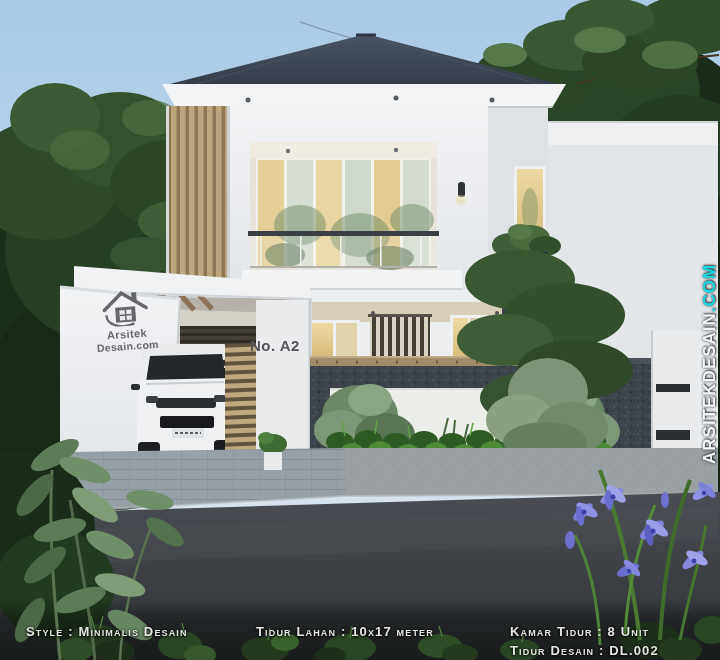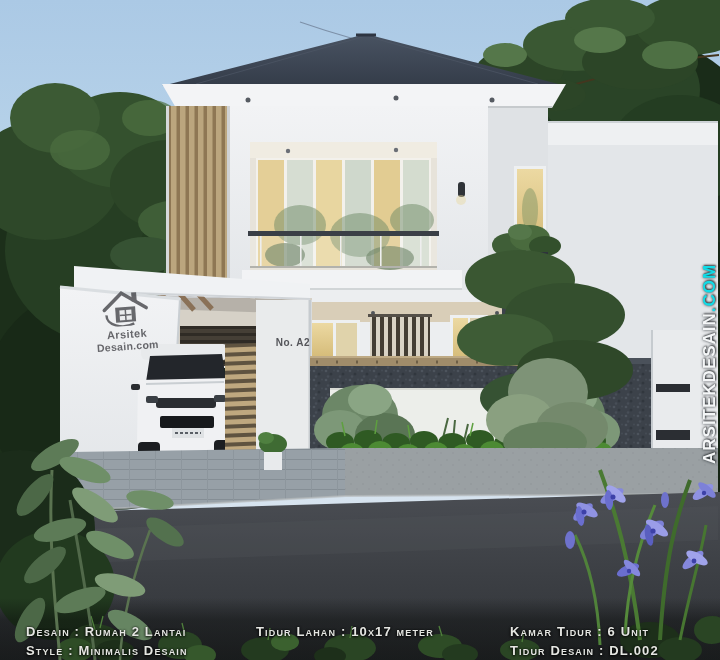--- a/index.html
+++ b/index.html
@@ -5,21 +5,21 @@
   html,body{margin:0;padding:0;background:#222;}
   .scene{position:relative;width:720px;height:660px;overflow:hidden;font-family:"Liberation Sans",sans-serif;background:#b7d2e9;}
   .abs{position:absolute;}
   .sky{inset:0;background:linear-gradient(180deg,#abc9e5 0%,#b9d4ea 28%,#c9dcee 52%,#d6e3ef 72%,#d9e4ee 100%);}
   svg.layer{position:absolute;left:0;top:0;width:720px;height:660px;}
   
   .logo{left:80px;top:288px;width:92px;text-align:center;color:#46464b;opacity:.8;transform:rotate(-4deg);}
   .logo .l1{font-size:11px;font-weight:700;letter-spacing:.4px;margin-top:-2px;}
   .logo .l2{font-size:10.5px;font-weight:700;letter-spacing:.3px;}
   
-  .houseno{left:250px;top:337px;width:60px;text-align:right;font-size:10px;font-weight:600;color:#54555a;letter-spacing:.5px;}
+  .houseno{left:250px;top:337px;width:60px;text-align:left;font-size:15px;font-weight:600;color:#54555a;letter-spacing:.5px;}
   
   .vwm{right:0px;top:142px;height:322px;writing-mode:vertical-rl;transform:rotate(180deg);
        font-weight:700;font-size:17px;letter-spacing:1px;color:#f4f6f7;
        text-shadow:0 0 3px rgba(15,22,28,.85),1px 1px 2px rgba(0,0,0,.6);white-space:nowrap;}
   .vwm .tld{color:#12dbe6;}
   
   .info-col{top:622px;color:#e5e6e2;font-weight:700;font-size:13px;letter-spacing:1.15px;
             font-variant:small-caps;line-height:19px;
             text-shadow:0 1px 3px rgba(0,0,0,.95),0 0 2px rgba(0,0,0,.8);white-space:nowrap;}
   .c1{left:26px;} .c2{left:256px;} .c3{left:510px;}
@@ -478,24 +478,23 @@
     </svg>
     <div class="l1">Arsitek</div>
     <div class="l2">Desain.com</div>
   </div>
 
   <div class="abs houseno">No. A2</div>
 
   <div class="abs vwm"><span>ARSITEKDESAIN</span><span class="tld">.COM</span></div>
 
   <div class="abs info-col c1">
-    <div>Desain : Rumah 2 Lantai</div>
     <div>Style : Minimalis Desain</div>
   </div>
   <div class="abs info-col c2">
     <div>Tidur Lahan : 10x17 meter</div>
   </div>
   <div class="abs info-col c3">
-    <div>Kamar Tidur : 6 Unit</div>
+    <div>Kamar Tidur : 8 Unit</div>
     <div>Tidur Desain : DL.002</div>
   </div>
 
 </div>
 
 </body></html>

